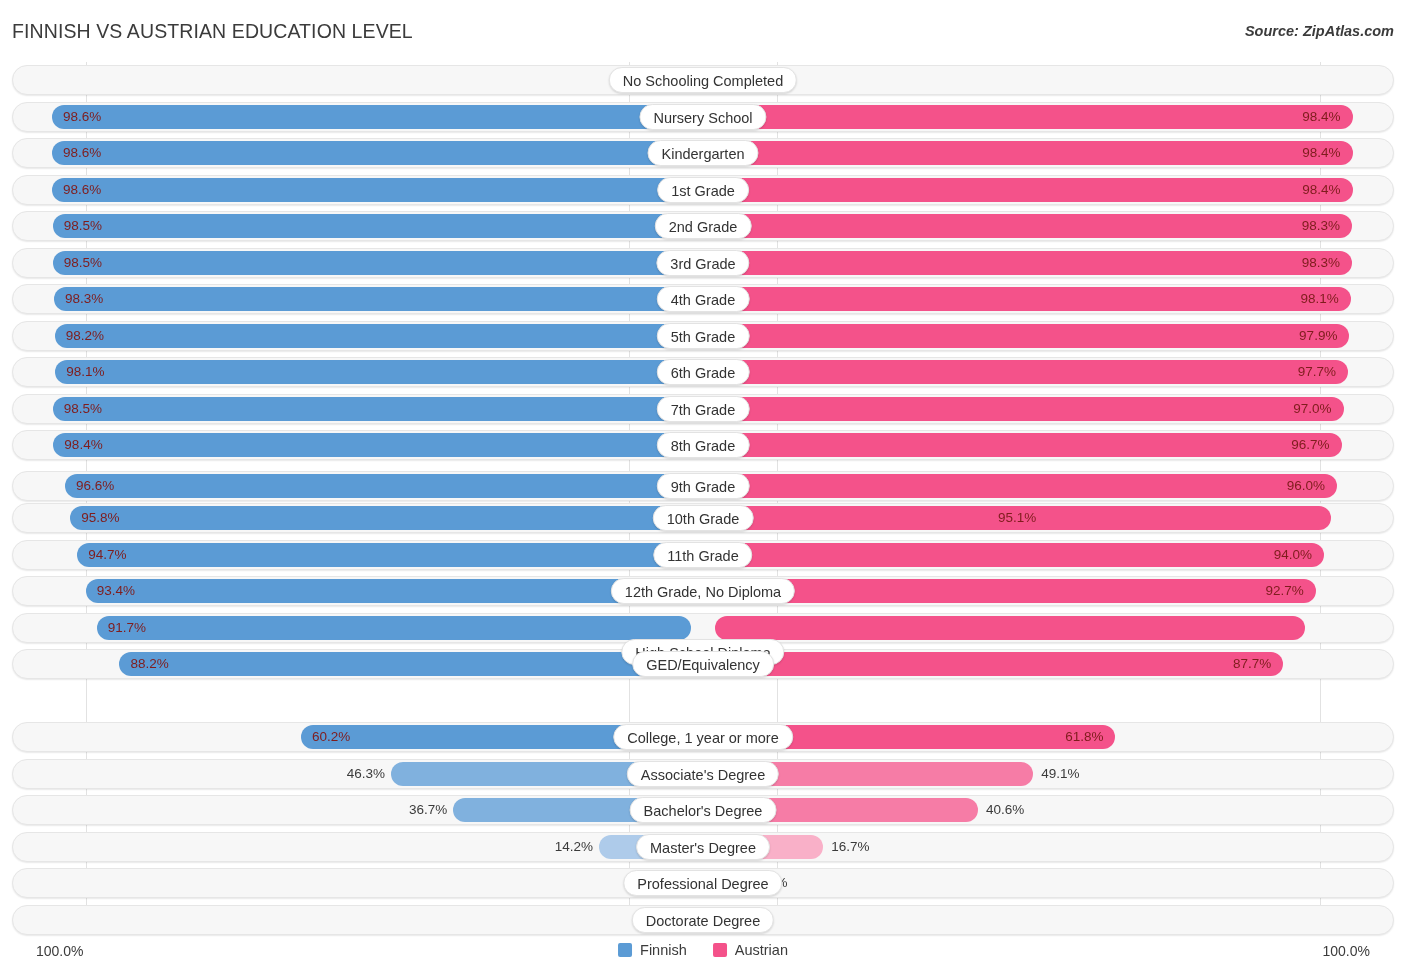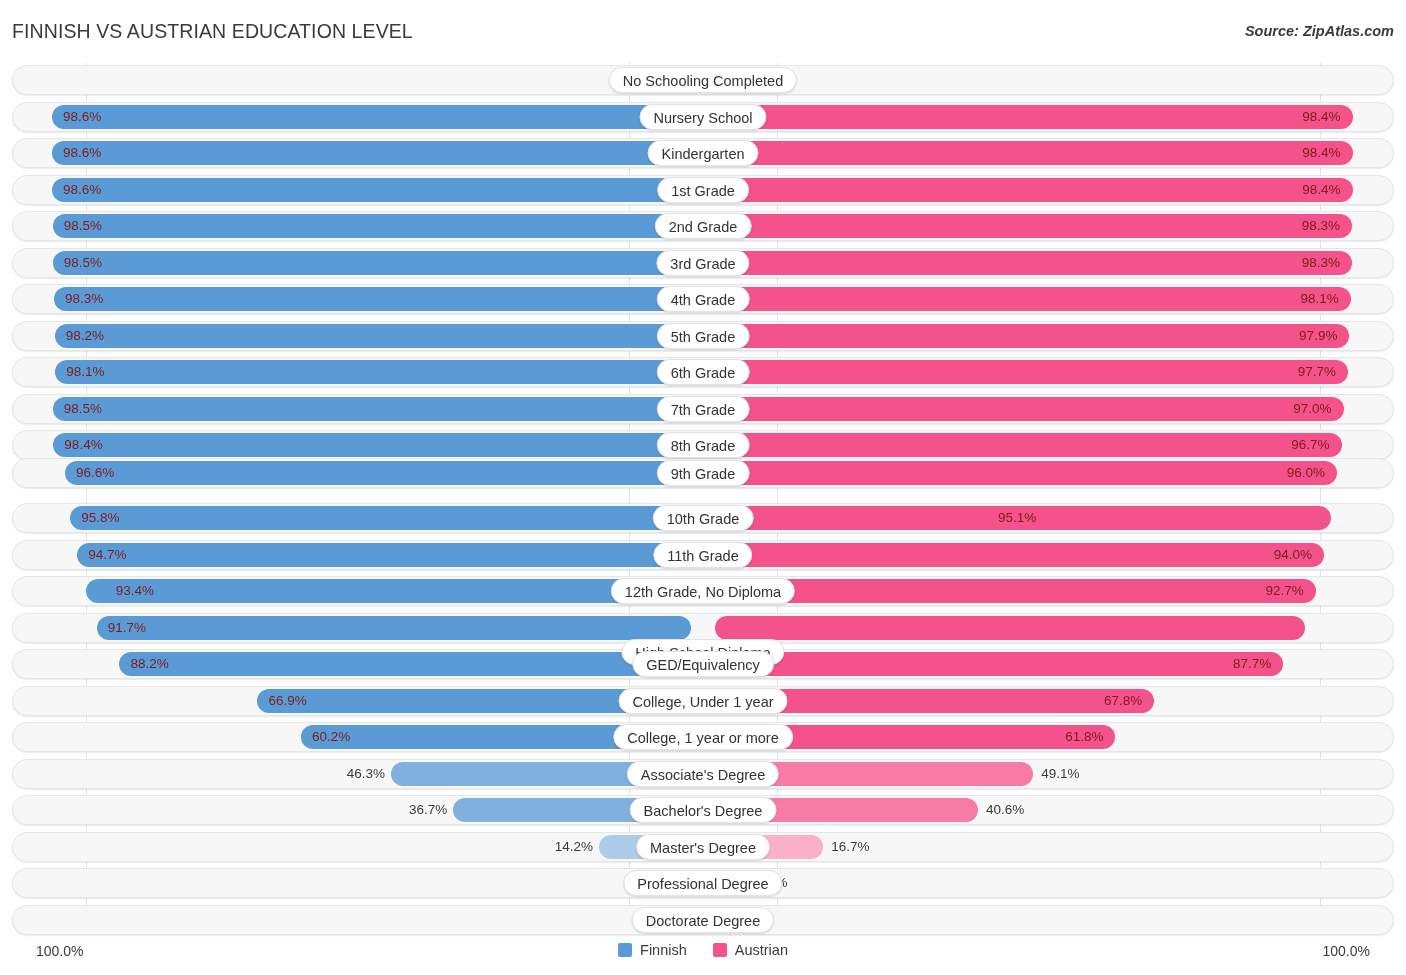--- a/index.html
+++ b/index.html
@@ -256,21 +256,21 @@
         <div class="center-label" style="left: 691px;">7th Grade</div>
       </div>
       <div class="row" style="top: 368px;">
         <div class="track"></div>
         <div class="bar bar-left" style="left: 41.368px; width: 637.632px; background: rgb(91, 155, 213);"></div>
         <div class="bar-value val-inside" style="left: 52.368px;">98.4%</div>
         <div class="bar bar-right" style="left: 703px; width: 626.616px; background: rgb(244, 82, 138);"></div>
         <div class="bar-value val-inside" style="left: 703px; width: 614.616px; text-align: right;">96.7%</div>
         <div class="center-label" style="left: 691px;">8th Grade</div>
       </div>
-      <div class="row" style="top: 396px;">
+      <div class="row" style="top: 409px;">
         <div class="track"></div>
         <div class="bar bar-left" style="left: 53.032px; width: 625.968px; background: rgb(91, 155, 213);"></div>
         <div class="bar-value val-inside" style="left: 64.032px;">96.6%</div>
         <div class="bar bar-right" style="left: 703px; width: 622.08px; background: rgb(244, 82, 138);"></div>
         <div class="bar-value val-inside" style="left: 703px; width: 610.08px; text-align: right;">96.0%</div>
         <div class="center-label" style="left: 691px;">9th Grade</div>
       </div>
       <div class="row" style="top: 441px;">
         <div class="track"></div>
         <div class="bar bar-left" style="left: 58.216px; width: 620.784px; background: rgb(91, 155, 213);"></div>
@@ -283,47 +283,39 @@
         <div class="track"></div>
         <div class="bar bar-left" style="left: 65.344px; width: 613.656px; background: rgb(91, 155, 213);"></div>
         <div class="bar-value val-inside" style="left: 76.344px;">94.7%</div>
         <div class="bar bar-right" style="left: 703px; width: 609.12px; background: rgb(244, 82, 138);"></div>
         <div class="bar-value val-inside" style="left: 703px; width: 597.12px; text-align: right;">94.0%</div>
         <div class="center-label" style="left: 691px;">11th Grade</div>
       </div>
       <div class="row" style="top: 514px;">
         <div class="track"></div>
         <div class="bar bar-left" style="left: 73.768px; width: 605.232px; background: rgb(91, 155, 213);"></div>
-        <div class="bar-value val-inside" style="left: 84.768px; margin-left: 19px;">93.4%</div>
+        <div class="bar-value val-inside" style="left: 84.768px;">93.4%</div>
         <div class="bar bar-right" style="left: 703px; width: 600.696px; background: rgb(244, 82, 138);"></div>
         <div class="bar-value val-inside" style="left: 703px; width: 588.696px; text-align: right;">92.7%</div>
         <div class="center-label" style="left: 691px;">12th Grade, No Diploma</div>
       </div>
       <div class="row" style="top: 550.5px;">
         <div class="track"></div>
         <div class="bar bar-left" style="left: 84.784px; width: 594.216px; background: rgb(91, 155, 213);"></div>
         <div class="bar-value val-inside" style="left: 95.784px;">91.7%</div>
         <div class="bar bar-right" style="left: 703px; width: 589.68px; background: rgb(244, 82, 138);"></div>
         <div class="center-label" style="left: 691px; margin-top: 24px;">High School Diploma</div>
       </div>
       <div class="row" style="top: 587px;">
         <div class="track"></div>
         <div class="bar bar-left" style="left: 107.464px; width: 571.536px; background: rgb(91, 155, 213);"></div>
         <div class="bar-value val-inside" style="left: 118.464px;">88.2%</div>
         <div class="bar bar-right" style="left: 703px; width: 568.296px; background: rgb(244, 82, 138);"></div>
         <div class="bar-value val-inside" style="left: 703px; width: 556.296px; text-align: right;">87.7%</div>
         <div class="center-label" style="left: 691px;">GED/Equivalency</div>
-      </div>
-      <div class="row" style="top: 623.5px;">
-        <div class="track"></div>
-        <div class="bar bar-left" style="left: 245.488px; width: 433.512px; background: rgb(91, 155, 213);"></div>
-        <div class="bar-value val-inside" style="left: 256.488px;">66.9%</div>
-        <div class="bar bar-right" style="left: 703px; width: 439.344px; background: rgb(244, 82, 138);"></div>
-        <div class="bar-value val-inside" style="left: 703px; width: 427.344px; text-align: right;">67.8%</div>
-        <div class="center-label" style="left: 691px;">College, Under 1 year</div>
       </div>
       <div class="row" style="top: 660px;">
         <div class="track"></div>
         <div class="bar bar-left" style="left: 288.904px; width: 390.096px; background: rgb(91, 155, 213);"></div>
         <div class="bar-value val-inside" style="left: 299.904px;">60.2%</div>
         <div class="bar bar-right" style="left: 703px; width: 400.464px; background: rgb(244, 82, 138);"></div>
         <div class="bar-value val-inside" style="left: 703px; width: 388.464px; text-align: right;">61.8%</div>
         <div class="center-label" style="left: 691px;">College, 1 year or more</div>
       </div>
       <div class="row" style="top: 696.5px;">

